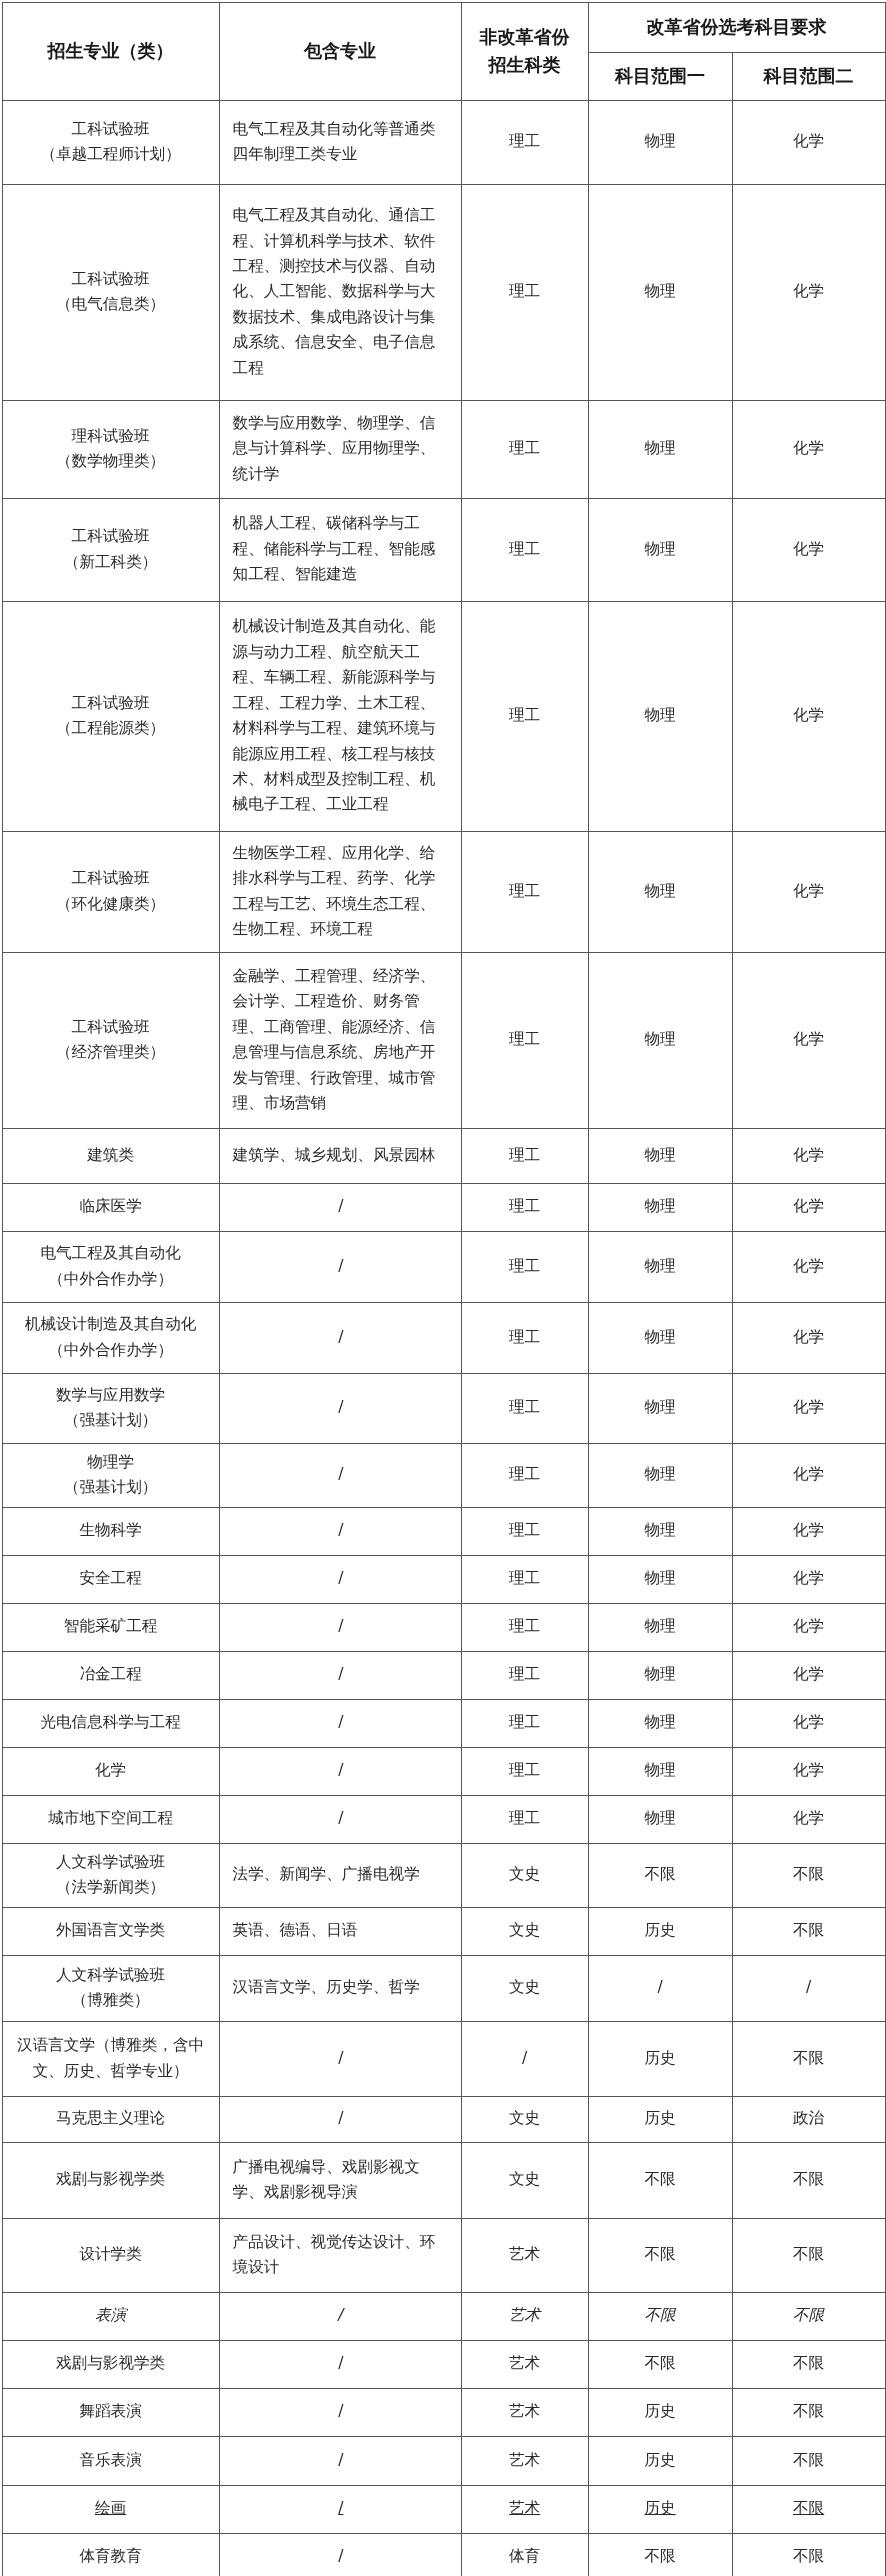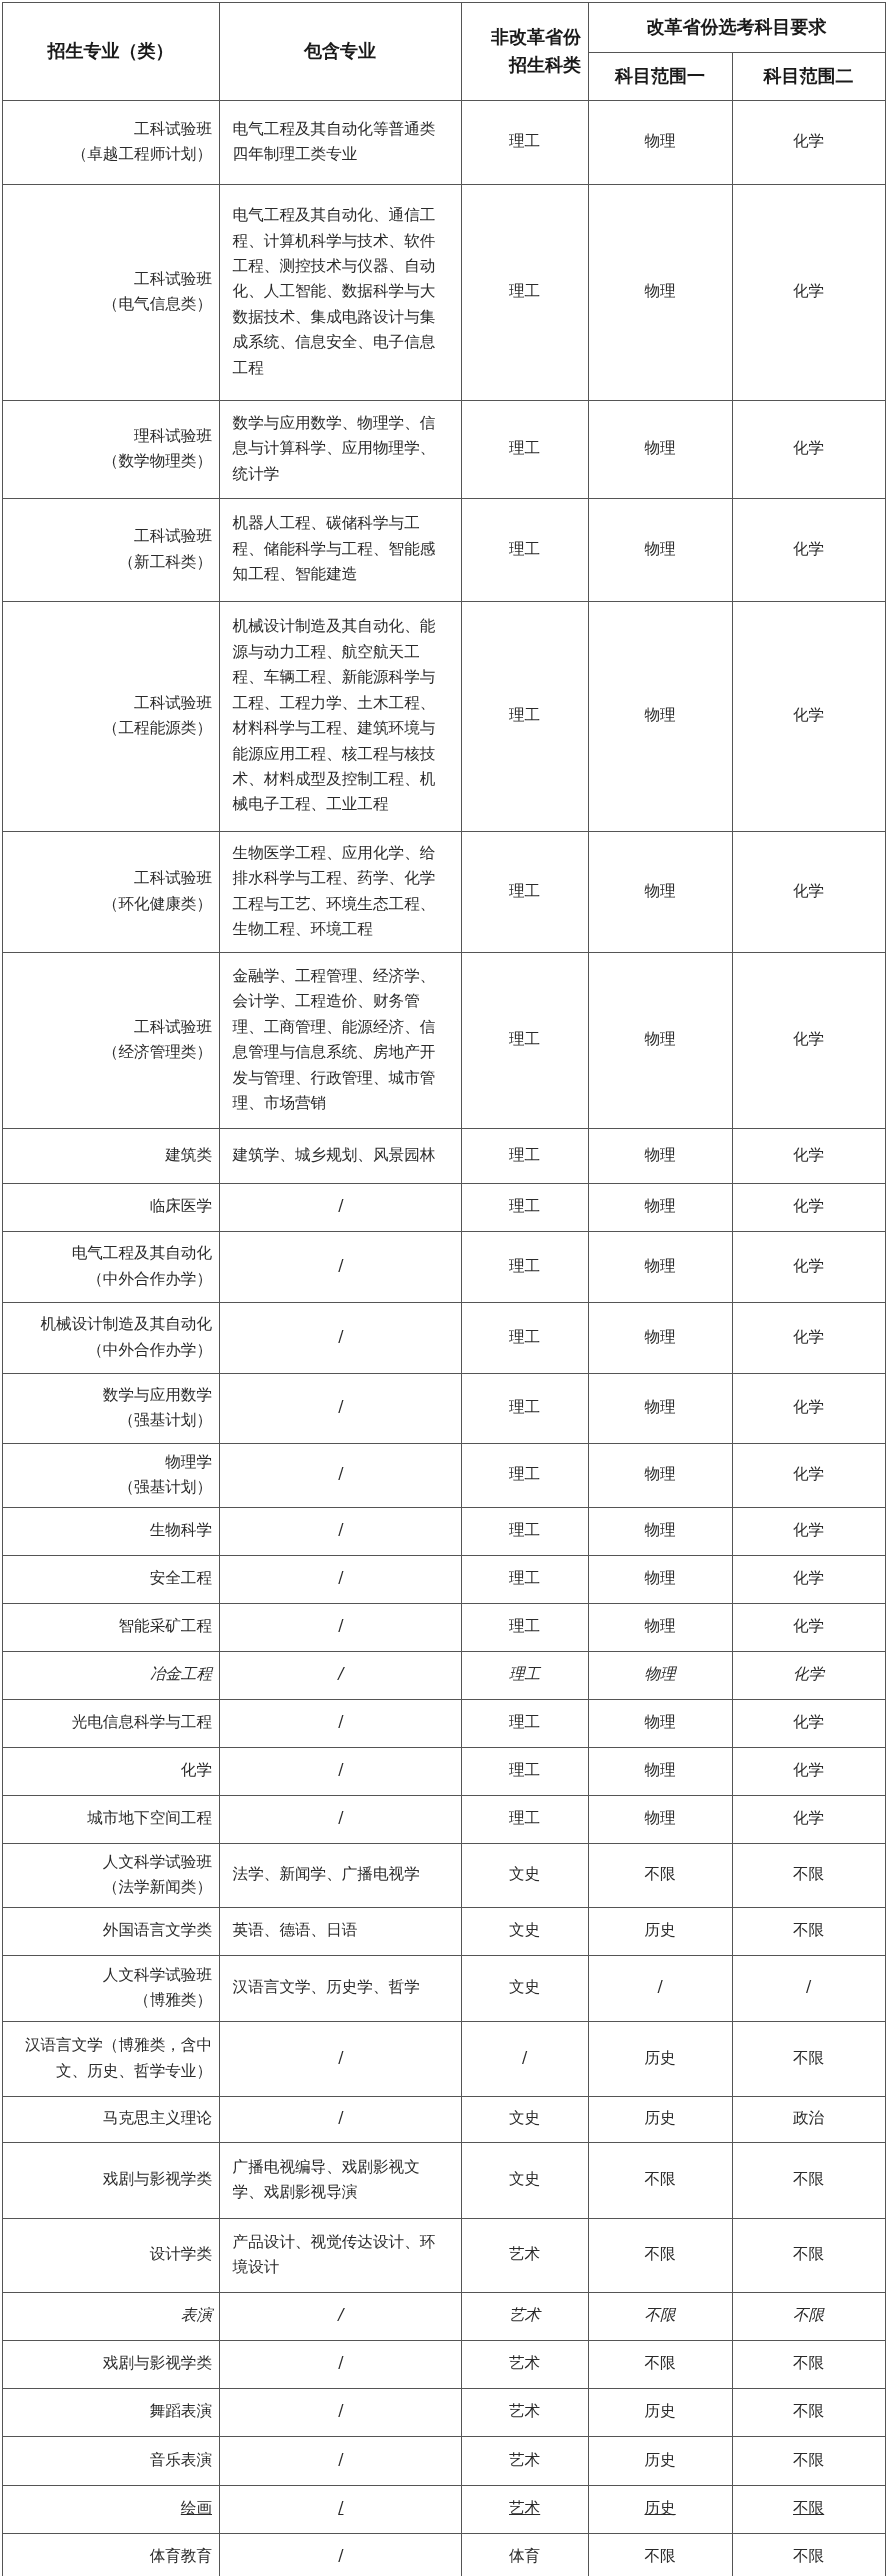--- a/index.html
+++ b/index.html
@@ -14,21 +14,21 @@
   #tbl td, #tbl th {
     border: 1.6px solid #555555;
     text-align: center; vertical-align: middle;
     font-size: 15.6px; line-height: 25.4px;
     padding: 0 6.6px; box-sizing: border-box;
     font-weight: normal;
   }
   #tbl th { font-size: 18px; line-height: 28px; color: #1a1a1a; font-weight: bold; }
   #tbl td.inc { text-align: left; padding: 0 11.5px 0 13px; margin-top: 28px; }
   #tbl td.inc.center { text-align: center; }
-  .sub { display: block; text-align: right; }
+  .sub { display: block; }
 </style>
 </head>
 <body>
 
 <table id="tbl">
   <colgroup>
     <col style="width:217px">
     <col style="width:242px">
     <col style="width:127px">
     <col style="width:144px">
@@ -203,21 +203,21 @@
       <tr style="height: 48px;">
     <td>
       <span class="sub">智能采矿工程</span>
 
     </td>
     <td class="inc center">/</td>
     <td>理工</td>
     <td>物理</td>
     <td>化学</td>
   </tr>
-      <tr style="height: 48px; font-style: italic;">
+      <tr style="height: 48px;">
     <td>
       <span class="sub">冶金工程</span>
 
     </td>
     <td class="inc center">/</td>
     <td>理工</td>
     <td>物理</td>
     <td>化学</td>
   </tr>
       <tr style="height: 48px;">

